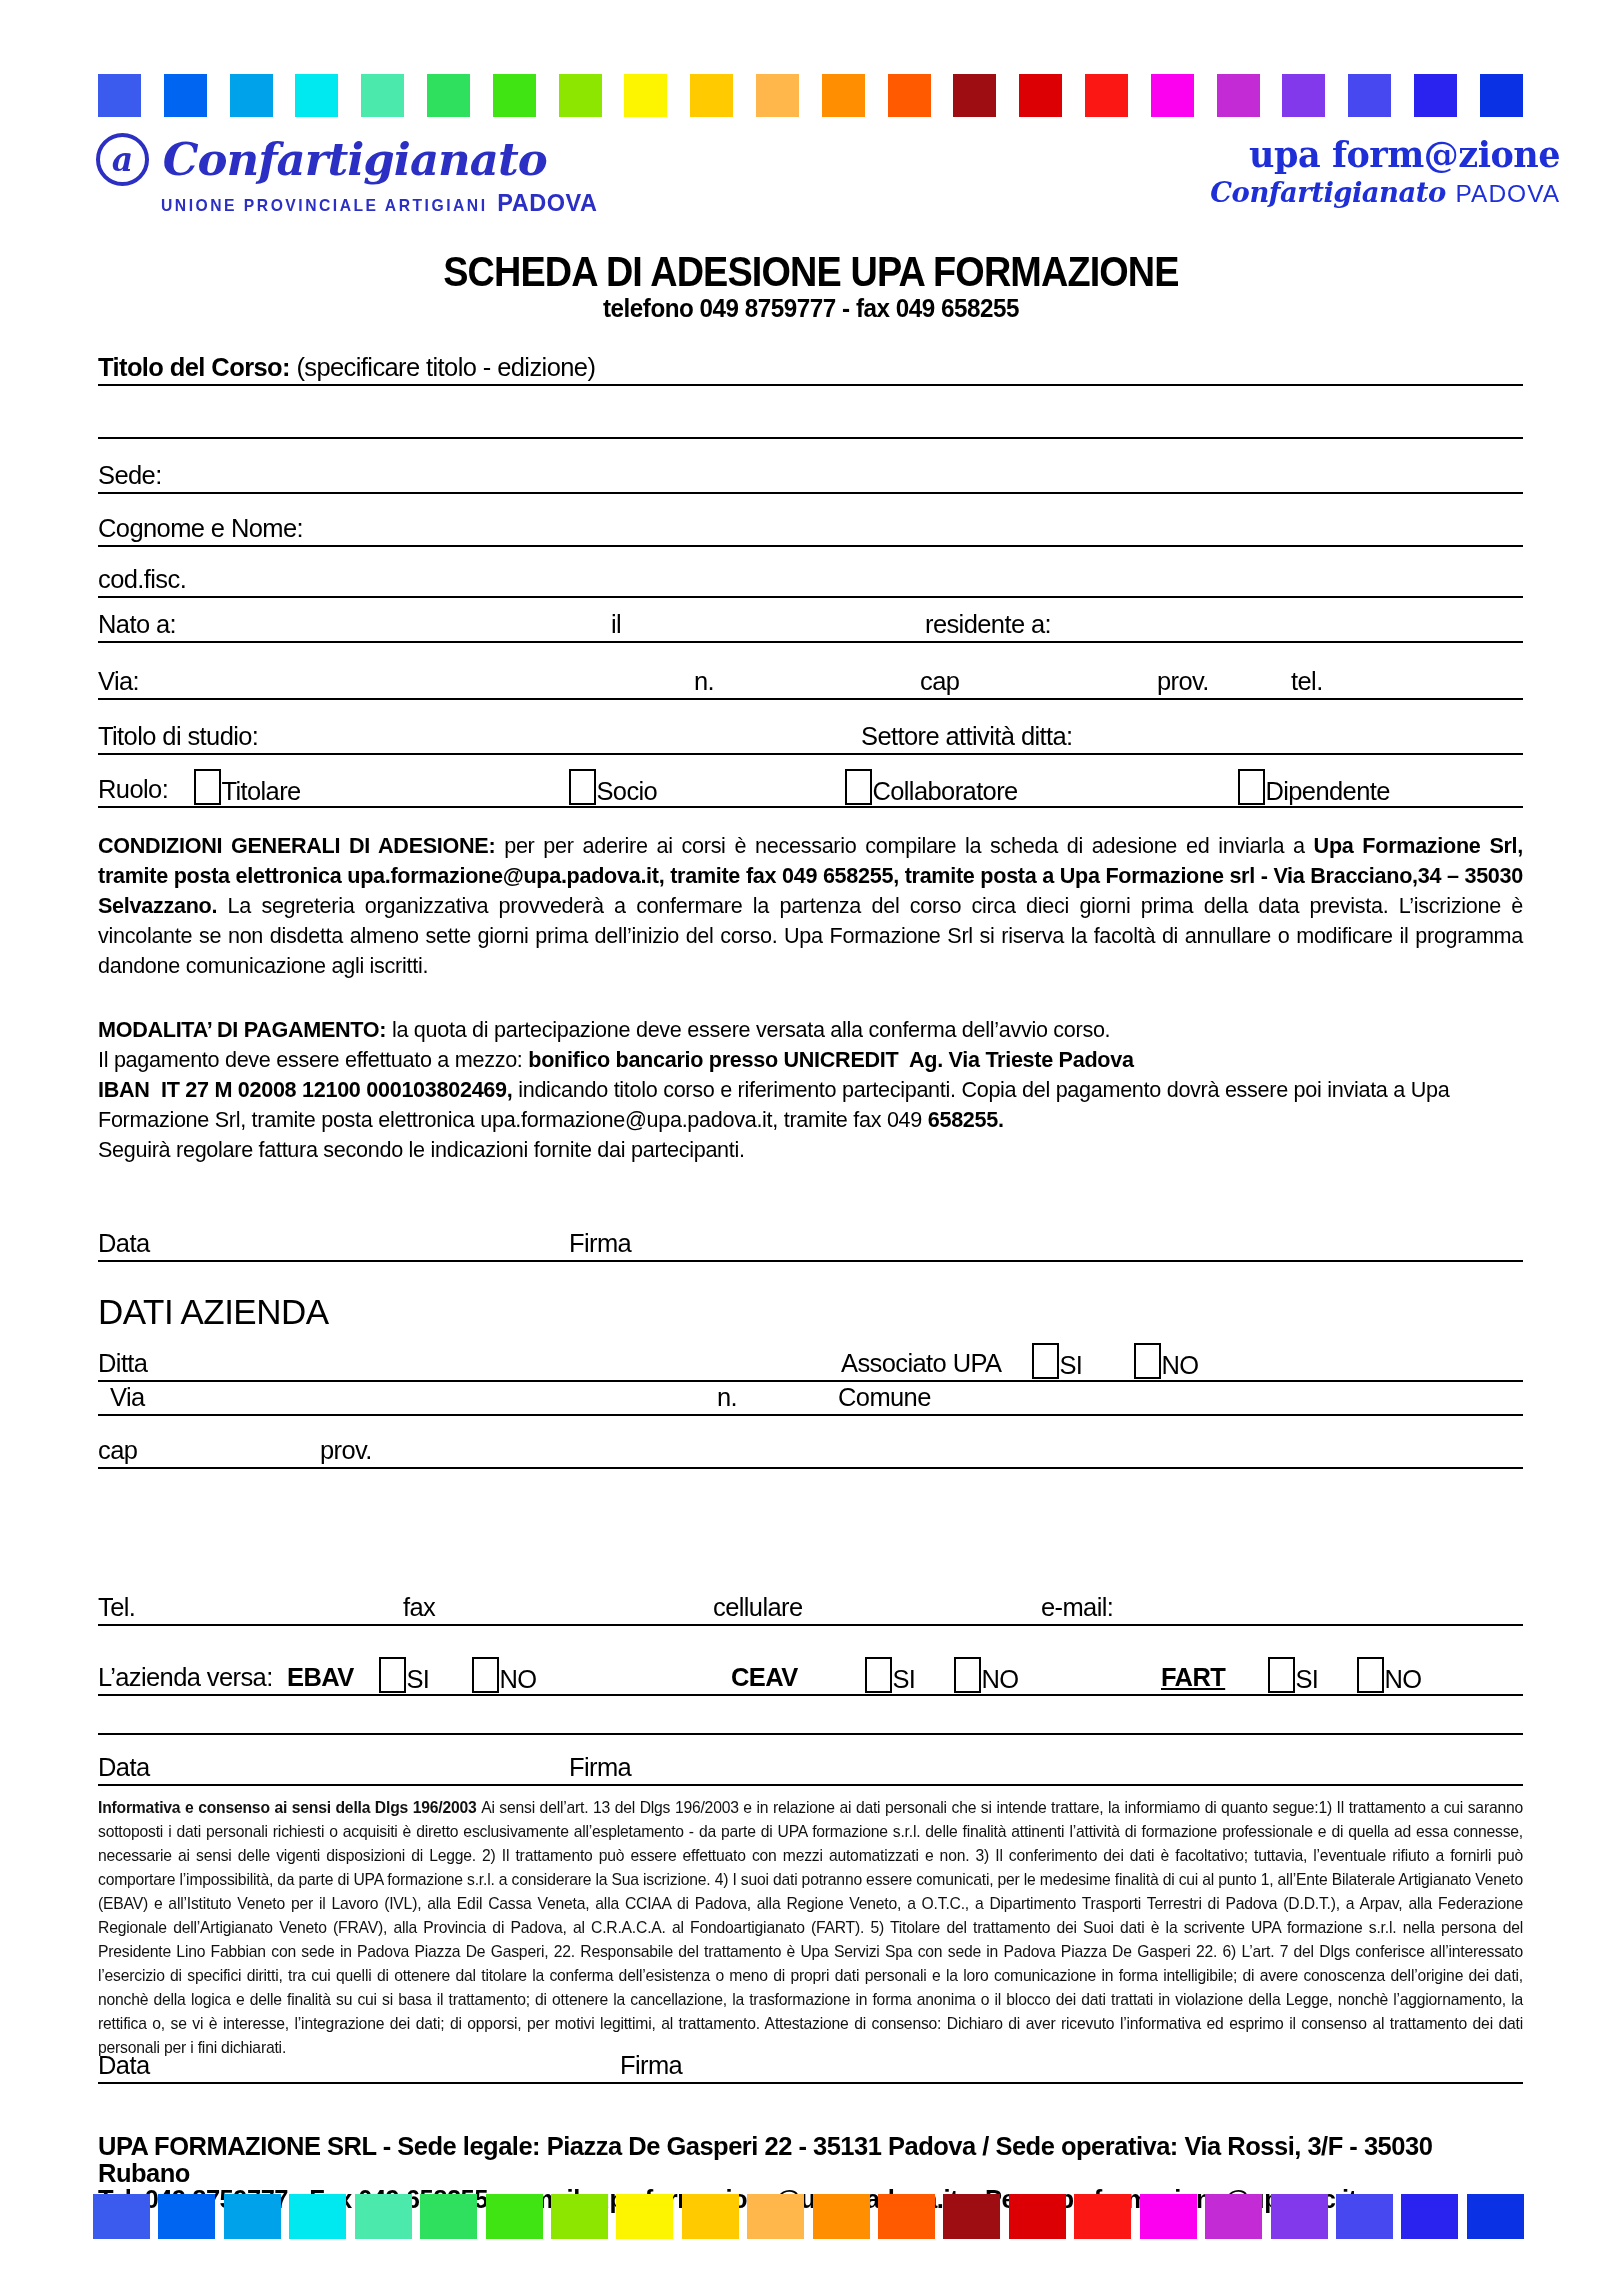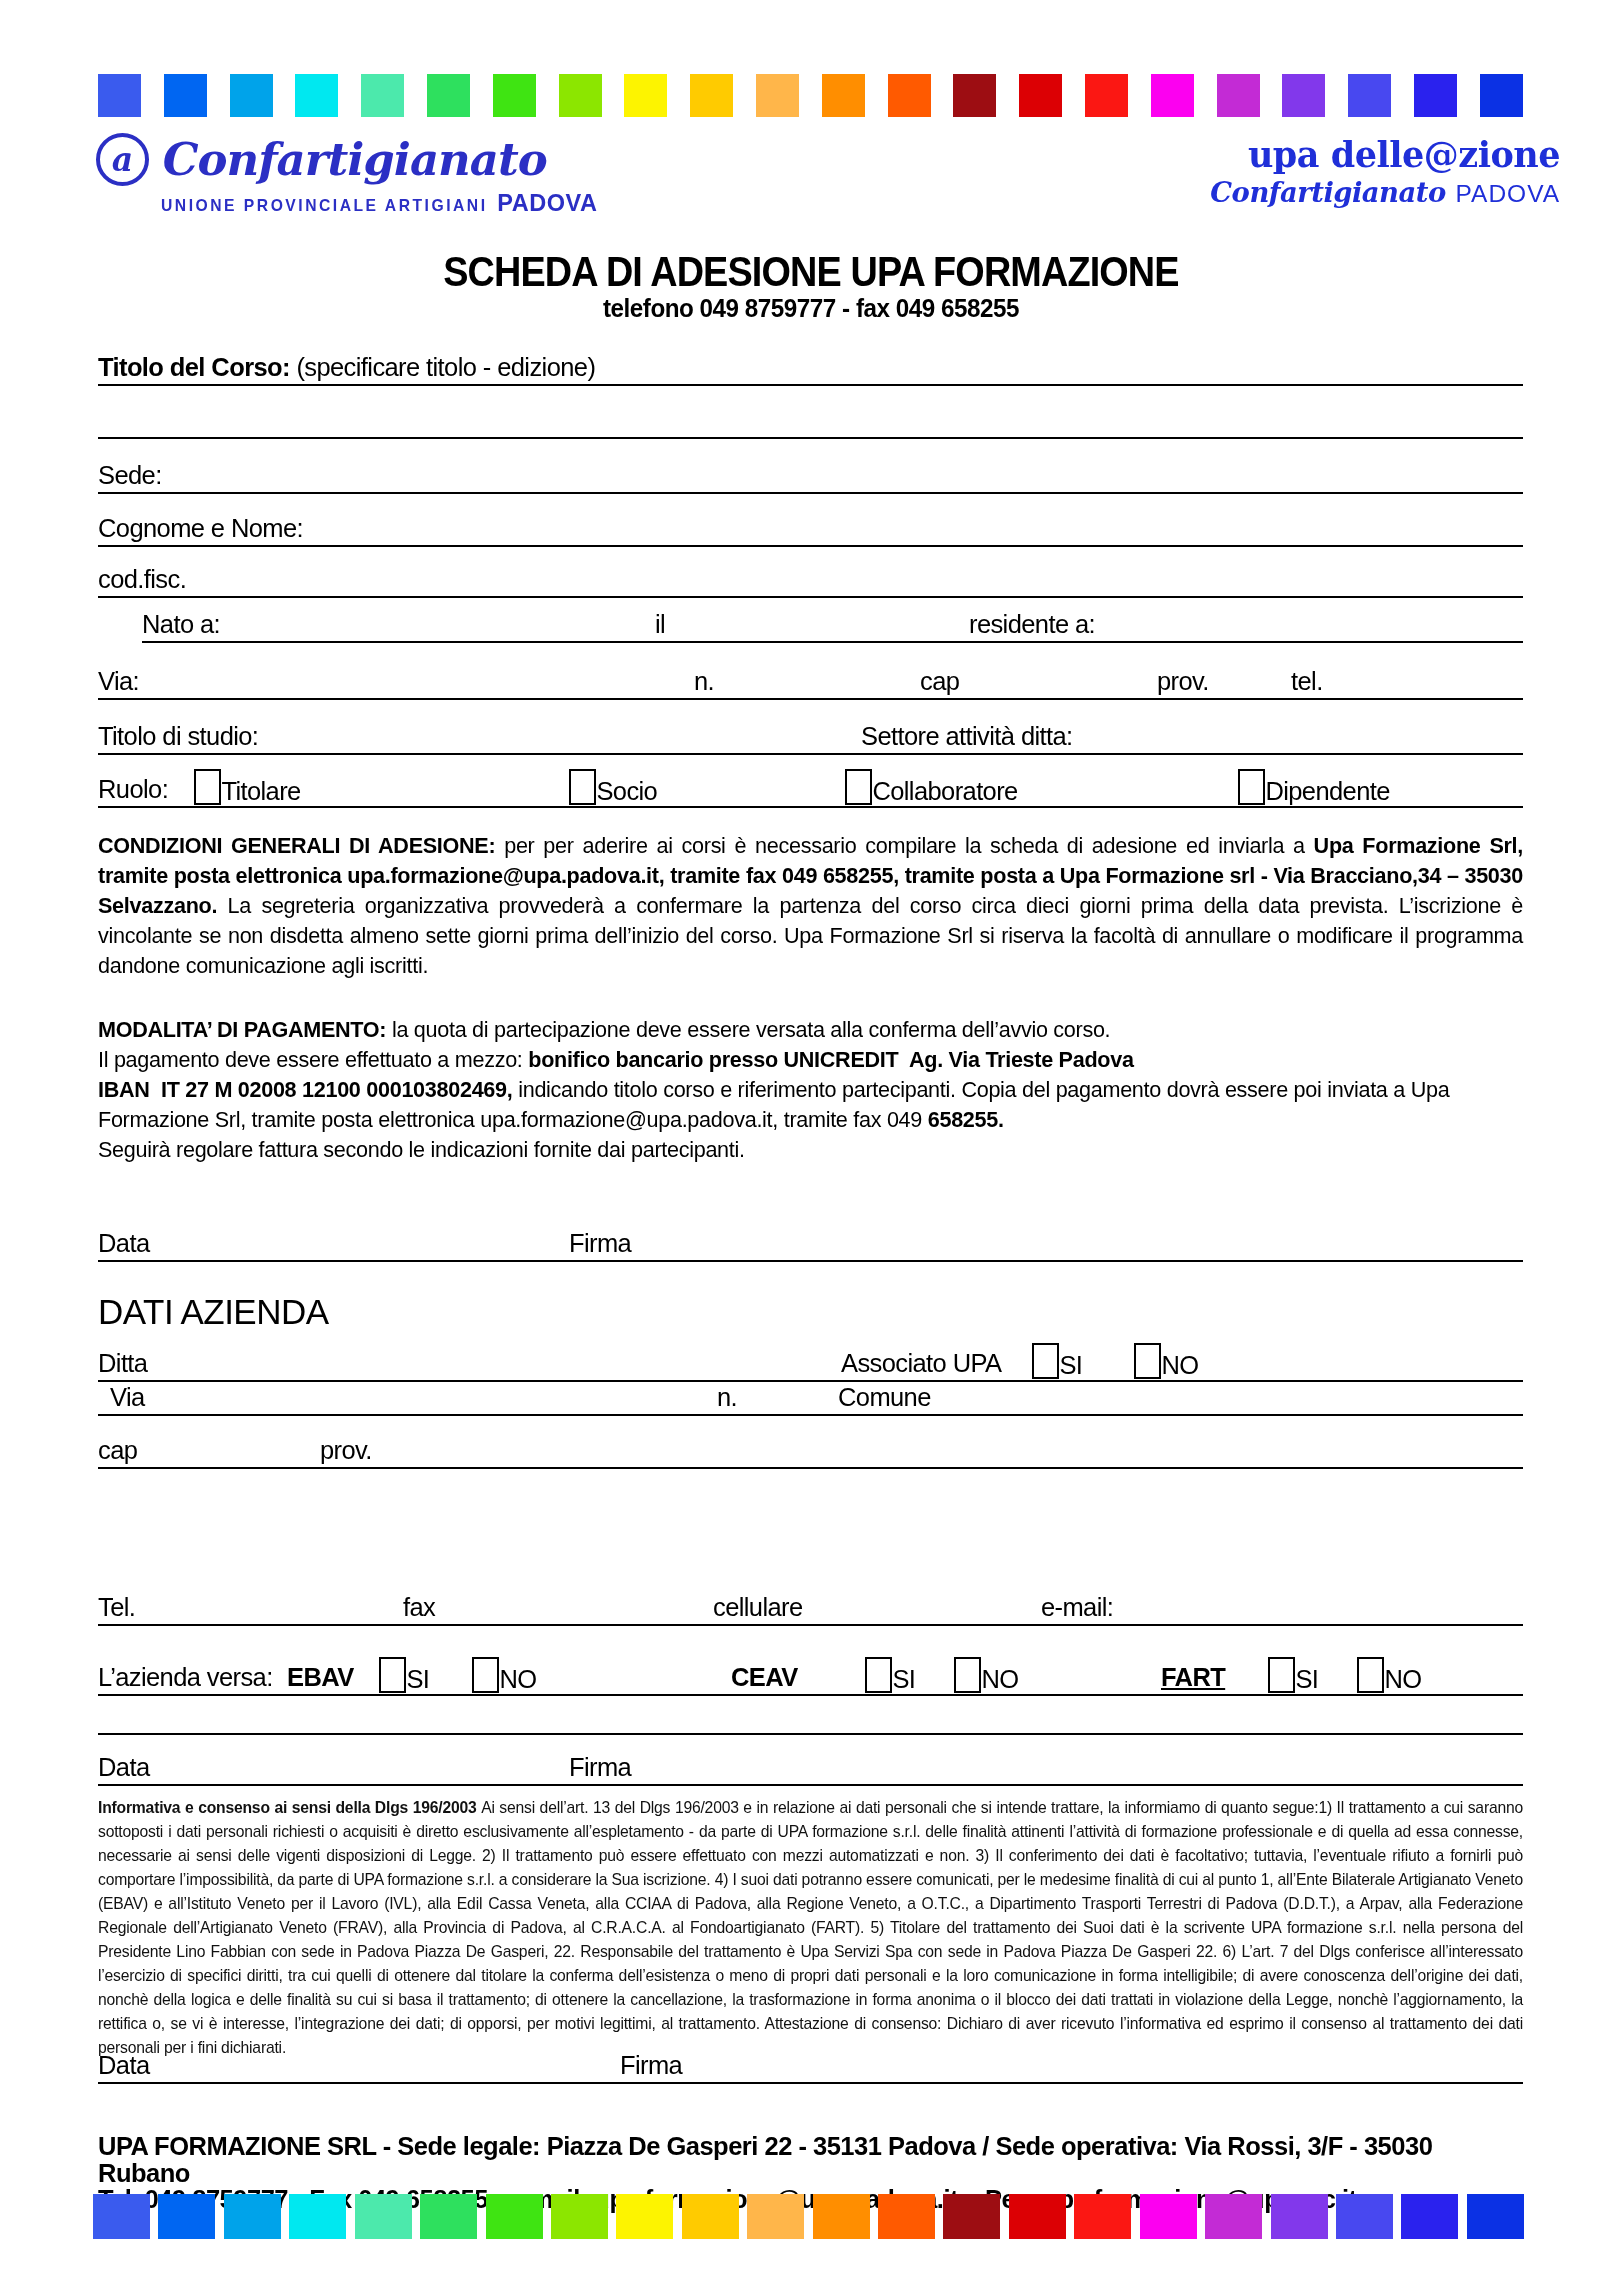--- a/index.html
+++ b/index.html
@@ -87,21 +87,21 @@
       <span class="at-circle">a</span>
       <span class="script-name">Confartigianato</span>
     </div>
     <div class="row2">
       <span class="upa-sub">UNIONE PROVINCIALE ARTIGIANI</span>
       <span class="upa-city">PADOVA</span>
     </div>
   </div>
 
   <div class="logo-right">
-    <div class="upaform">upa delle@zione</div>
+    <div class="upaform">upa form@zione</div>
     <div class="row2">
       <span class="script-small">Confartigianato</span>
       <span class="plain-city">PADOVA</span>
     </div>
   </div>
 
   <div class="title-wrap"><span class="title">SCHEDA DI ADESIONE UPA FORMAZIONE</span></div>
   <div class="subtitle-wrap"><span class="subtitle">telefono  049 8759777 - fax 049 658255</span></div>
 
   <div class="frow" style="top:329px;">
@@ -111,21 +111,21 @@
 
   <div class="frow" style="top:437px;">
     <span class="lbl" style="left:0;">Sede:</span>
   </div>
   <div class="frow" style="top:541px;">
     <span class="lbl" style="left:0;">cod.fisc.</span>
   </div>
   <div class="frow" style="top:490px;">
     <span class="lbl" style="left:0;">Cognome e Nome:</span>
   </div>
-  <div class="frow" style="top:586px;margin-left:44px;">
+  <div class="frow" style="top:586px;">
     <span class="lbl" style="left:0;">Nato a:</span>
     <span class="lbl" style="left:513px;">il</span>
     <span class="lbl" style="left:827px;">residente a:</span>
   </div>
   <div class="frow" style="top:643px;">
     <span class="lbl" style="left:0;">Via:</span>
     <span class="lbl" style="left:596px;">n.</span>
     <span class="lbl" style="left:822px;">cap</span>
     <span class="lbl" style="left:1059px;">prov.</span>
     <span class="lbl" style="left:1193px;">tel.</span>

